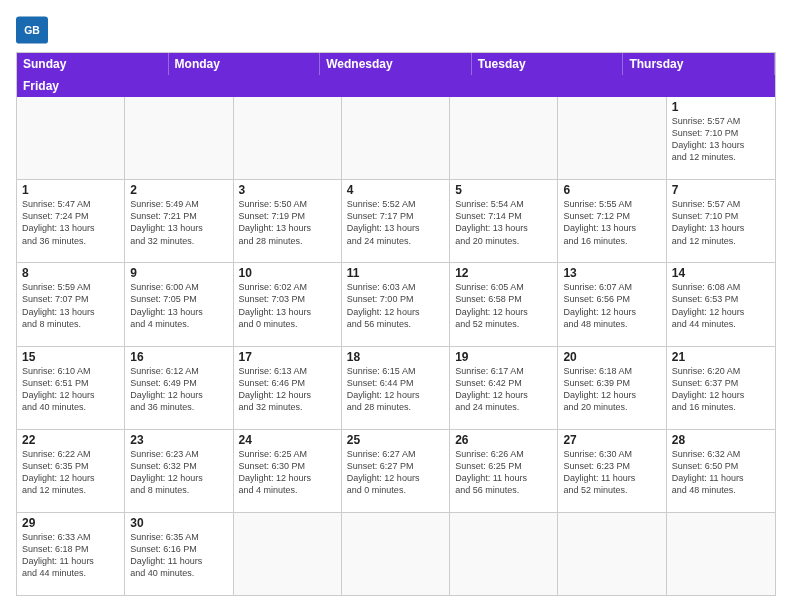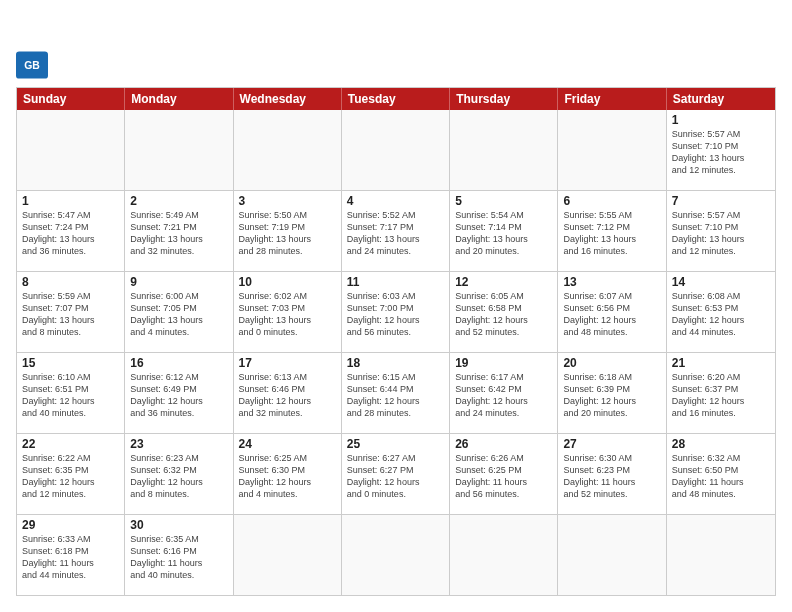--- a/index.html
+++ b/index.html
@@ -18,21 +18,20 @@
       flex-direction: column;
     }
     .header {
       display: flex;
       justify-content: space-between;
       align-items: flex-start;
       margin-bottom: 8px;
     }
     .logo {
       display: flex;
-      margin-top: 35px;
     }
     .logo-icon {
       width: 32px;
       height: 28px;
       margin-right: 4px;
     }
     .title-block {
       text-align: right;
     }
     .month-year {
@@ -45,22 +44,22 @@
       color: #555;
     }
     .calendar {
       flex: 1;
       display: flex;
       flex-direction: column;
       border: 1px solid #ccc;
     }
     .cal-header {
       display: grid;
-      grid-template-columns: repeat(7, 1fr);
-      background: #b91c1c;
+      grid-template-columns: repeat(5, 1fr);
+      background: #6d28d9;
     }
     .cal-header-cell {
       color: #fff;
       font-size: 12px;
       font-weight: bold;
       padding: 4px 6px;
       text-align: left;
       border-right: 1px solid rgba(255,255,255,0.3);
     }
     .cal-header-cell:last-child { border-right: none; }
@@ -123,21 +122,20 @@
   </div>
 
   <div class="calendar">
     <div class="cal-header">
     <div class="cal-header-cell">Sunday</div>
         <div class="cal-header-cell">Monday</div>
         <div class="cal-header-cell">Wednesday</div>
         <div class="cal-header-cell">Tuesday</div>
         <div class="cal-header-cell">Thursday</div>
         <div class="cal-header-cell">Friday</div>
-        <div class="cal-header-cell">Saturday</div>
       </div>
     <div class="cal-body">
     <div class="cal-row">
           <div class="cal-cell empty"></div>
           <div class="cal-cell empty"></div>
           <div class="cal-cell empty"></div>
           <div class="cal-cell empty"></div>
           <div class="cal-cell empty"></div>
           <div class="cal-cell empty"></div>
           <div class="cal-cell">

